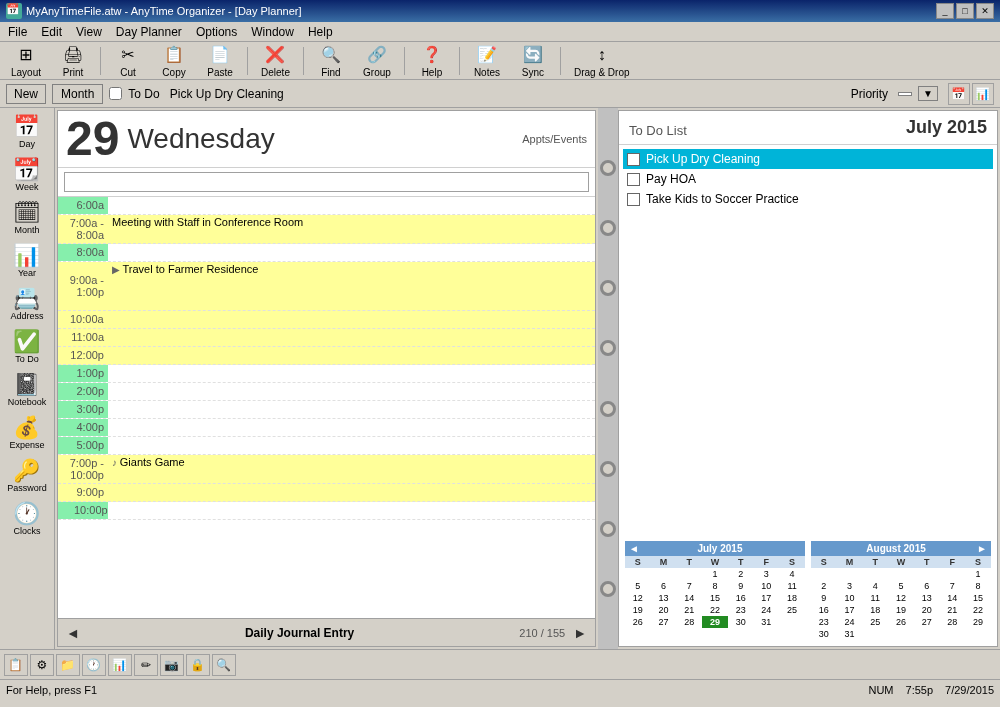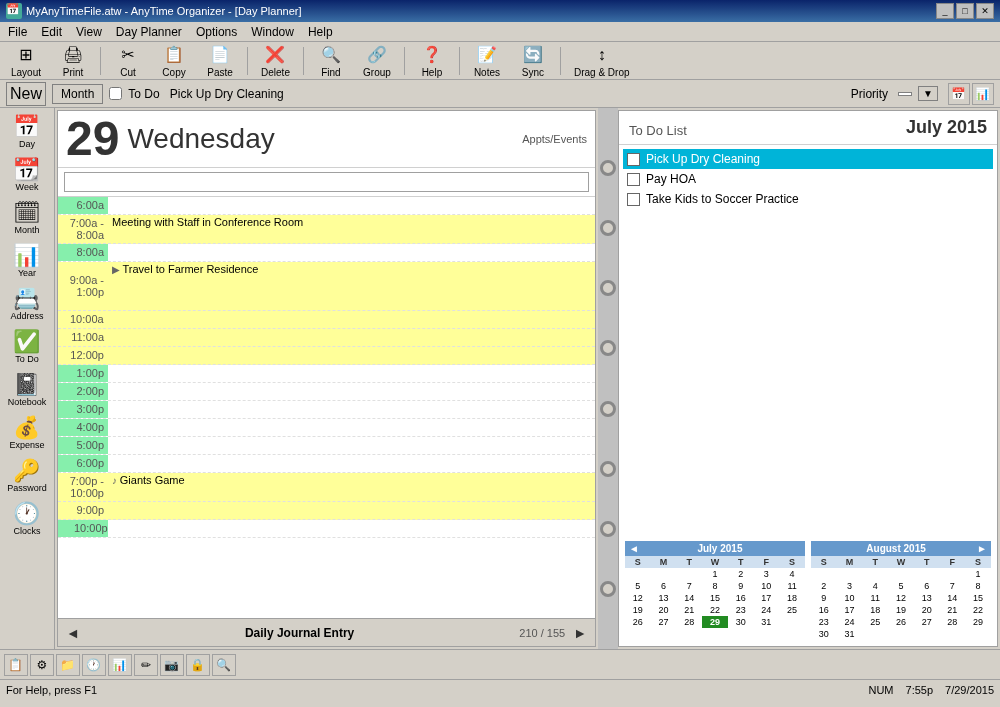--- a/index.html
+++ b/index.html
@@ -60,21 +60,21 @@
       background: #d4d0c8;
       border-bottom: 1px solid #a0a0a0;
       padding: 2px 6px;
       display: flex;
       align-items: center;
       gap: 6px;
       height: 28px;
     }
     .new-btn {
       background: #d4d0c8; border: 1px solid #808080; padding: 2px 0;
-      cursor: pointer; font-size: 16px; min-width: 40px;
+      cursor: pointer; font-size: 12px; min-width: 40px;
     }
     .done-btn { background: #d4d0c8; border: 1px solid #808080; padding: 2px 8px; cursor: pointer; font-size: 12px; }
     .task-checkbox { width: 13px; height: 13px; }
     .priority-box { background: white; border: 1px solid #808080; padding: 1px 6px; font-size: 12px; }
     .priority-arrow { background: #d4d0c8; border: 1px solid #808080; padding: 1px 4px; font-size: 10px; cursor: pointer; }
 
     
     .main-content {
       display: flex;
       height: calc(100vh - 22px - 20px - 38px - 28px - 30px - 28px);
@@ -476,24 +476,20 @@
       <div class="time-slot">
         <div class="time-label" style="font-size:11px;color:#555;padding:2px 4px;text-align:right;width:50px;">4:00p</div>
         <div class="time-content"></div>
       </div>
 
       <div class="time-slot">
         <div class="time-label" style="font-size:11px;color:#555;padding:2px 4px;text-align:right;width:50px;">5:00p</div>
         <div class="time-content"></div>
       </div>
 
-      <div class="time-slot">
-        <div class="time-label" style="font-size:11px;color:#555;padding:2px 4px;text-align:right;width:50px;">6:00p</div>
-        <div class="time-content"></div>
-      </div>
 
       <div class="time-slot" style="background:#ffff99;">
         <div class="time-label" style="font-size:11px;color:#555;padding:2px 4px;text-align:right;width:50px;background:#ffff99;">7:00p - 10:00p</div>
         <div class="time-content event-yellow">
           <span style="color:#666;font-size:10px;">♪ </span>Giants Game
         </div>
       </div>
 
 
       <div class="time-slot" style="background:#ffff99;">

